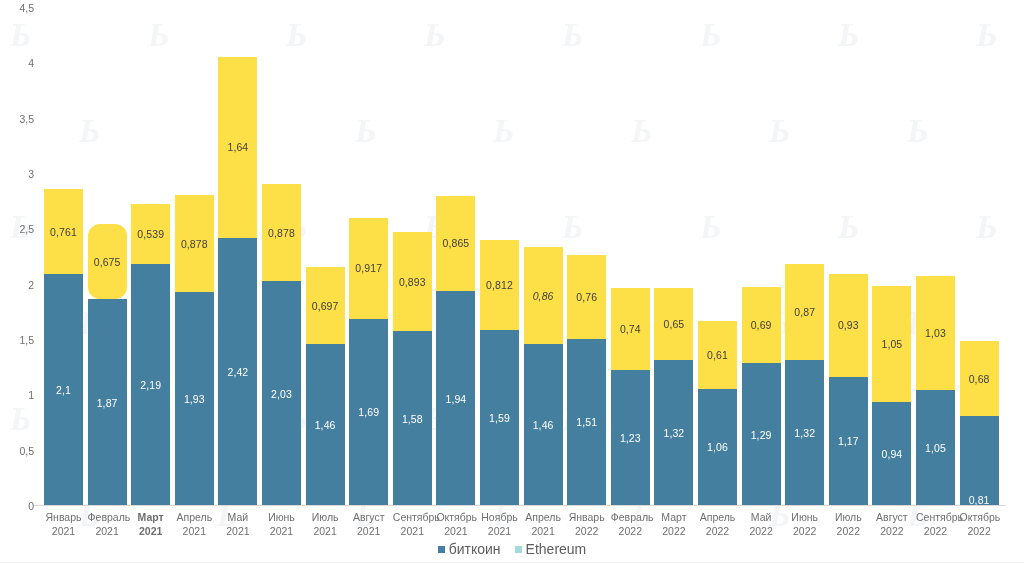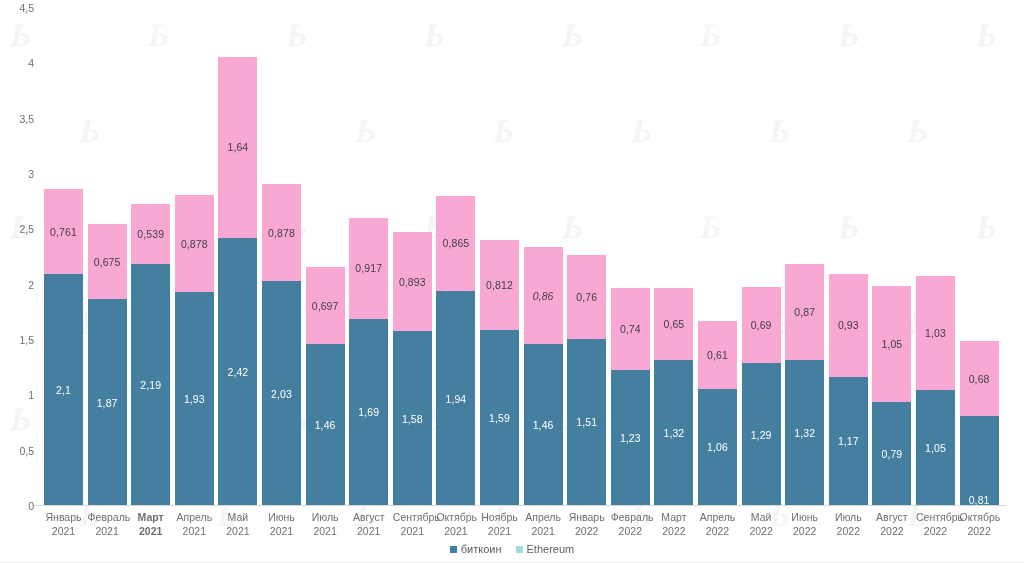--- a/index.html
+++ b/index.html
@@ -79,21 +79,21 @@
   }
   .seg {
     position: absolute;
     left: 0;
     width: 100%;
     display: flex;
     align-items: center;
     justify-content: center;
   }
   .seg-btc { background: #457f9f; }
-  .seg-eth { background: #f9a8d4; }
+  .seg-eth { background: #fde047; }
   .seg-label {
     font-size: 10.5px;
     letter-spacing: .1px;
     white-space: nowrap;
   }
   .seg-btc .seg-label { color: #ffffff; }
   .seg-eth .seg-label { color: #404040; }
 
   
   #x-axis {
@@ -132,21 +132,21 @@
     display: flex;
     align-items: center;
     gap: 4px;
   }
   .legend-swatch {
     width: 7px;
     height: 7px;
     display: block;
   }
   .legend-label {
-    font-size: 11px;
+    font-size: 14px;
     color: #5e5e5e;
     white-space: nowrap;
   }
   #bottom-rule {
     position: absolute;
     left: 0;
     bottom: 0;
     width: 1024px;
     height: 1px;
     background: #ededed;
@@ -226,21 +226,21 @@
           <span class="seg-label">2,1</span>
         </div>
         <div class="seg seg-eth" style="bottom: 232.4px; height: 84.2173px;">
           <span class="seg-label">0,761</span>
         </div>
       </div>
       <div class="bar-group" style="left: 43.6px; height: 281.647px;">
         <div class="seg seg-btc" style="bottom: 0px; height: 206.947px; justify-content: center;">
           <span class="seg-label">1,87</span>
         </div>
-        <div class="seg seg-eth" style="bottom: 206.947px; height: 74.7px;">
+        <div class="seg seg-eth" style="bottom: 206.947px; height: 74.7px; border-radius: 12px;">
           <span class="seg-label">0,675</span>
         </div>
       </div>
       <div class="bar-group" style="left: 87.2px; height: 302.009px;">
         <div class="seg seg-btc" style="bottom: 0px; height: 242.36px; align-items: center;">
           <span class="seg-label">2,19</span>
         </div>
         <div class="seg seg-eth" style="bottom: 242.36px; height: 59.6493px;">
           <span class="seg-label">0,539</span>
         </div>
@@ -368,21 +368,21 @@
       <div class="bar-group" style="left: 784.8px; height: 232.4px;">
         <div class="seg seg-btc" style="bottom: 0px; height: 129.48px;">
           <span class="seg-label">1,17</span>
         </div>
         <div class="seg seg-eth" style="bottom: 129.48px; height: 102.92px;">
           <span class="seg-label">0,93</span>
         </div>
       </div>
       <div class="bar-group" style="left: 828.4px; height: 220.227px;">
         <div class="seg seg-btc" style="bottom: 0px; height: 104.027px;">
-          <span class="seg-label">0,79</span>
+          <span class="seg-label">0,94</span>
         </div>
         <div class="seg seg-eth" style="bottom: 104.027px; height: 116.2px;">
           <span class="seg-label">1,05</span>
         </div>
       </div>
       <div class="bar-group" style="left: 872px; height: 230.187px;">
         <div class="seg seg-btc" style="bottom: 0px; height: 116.2px;">
           <span class="seg-label">1,05</span>
         </div>
         <div class="seg seg-eth" style="bottom: 116.2px; height: 113.987px;">

